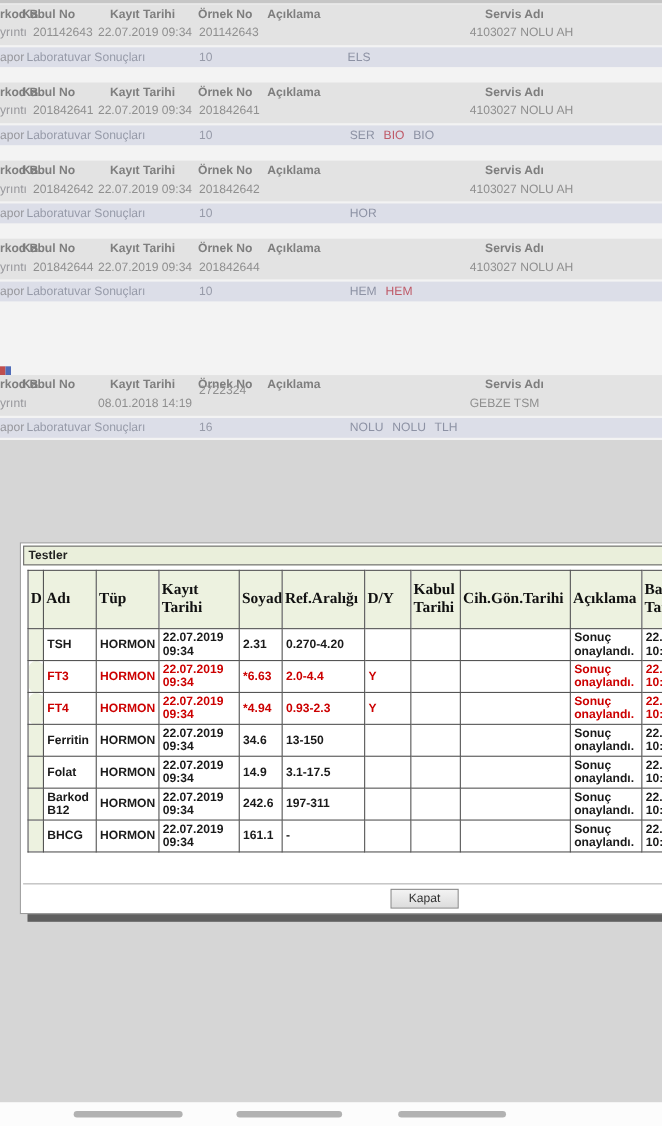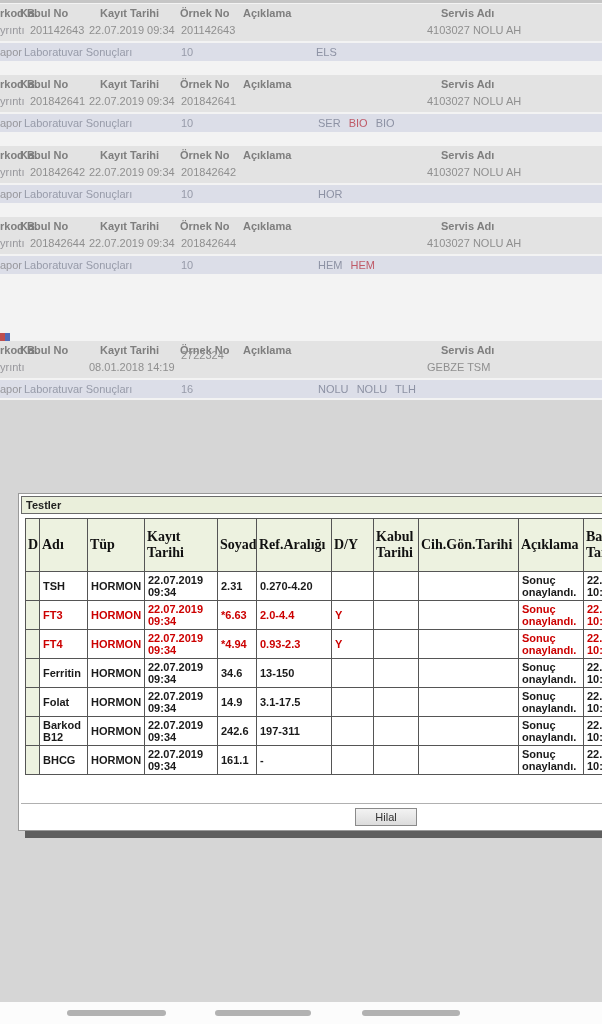--- a/index.html
+++ b/index.html
@@ -35,21 +35,21 @@
          border:1px solid #9a9a9a;box-shadow:7px 7px 0 rgba(55,55,55,0.75);padding:2px 2px 0 2px;}
   .modal-title{height:16px;line-height:16px;background:#eaefdb;border:1px solid #6a6a6a;
                font-size:11px;font-weight:bold;color:#222;padding-left:4px;}
   table.tests{border-collapse:collapse;table-layout:fixed;margin:4px 0 0 4px;width:626px;}
   table.tests th{background:#edf2e0;border:1px solid #555;font-family:"Liberation Serif",serif;
                  font-size:14px;font-weight:bold;color:#111;height:48px;padding:2px 2px;
                  text-align:left;vertical-align:middle;line-height:16px;overflow:hidden;}
   table.tests td{background:#fff;border:1px solid #555;font-size:11px;font-weight:bold;color:#1a1a1a;
                  padding:2px 3px;vertical-align:middle;line-height:12px;height:22px;overflow:hidden;}
   table.tests td.dcol{background:#edf2e0;}
-  tr.alert td{color:#cc0000;}
+  tr.alert td{color:#cc0000;border-radius:12px;}
   tr.alert td.dcol{color:#1a1a1a;}
   .modal-footer{position:relative;margin-top:28px;height:26px;border-top:1px solid #b0b0b0;background:#fff;}
   .btn-kapat{position:absolute;left:334px;top:4px;width:62px;height:18px;
              background:linear-gradient(#f3f3f3,#dcdcdc);border:1px solid #8a8a8a;
              font-size:11px;color:#333;font-family:"Liberation Sans",sans-serif;}
 
   
   .bottom-bar{position:absolute;bottom:0;left:0;width:602px;height:22px;background:#fcfcfc;}
   .handle{position:absolute;top:8px;height:6px;border-radius:3px;background:#b2b2b2;}
   .h1{left:67px;width:99px;} .h2{left:215px;width:96px;} .h3{left:362px;width:98px;}
@@ -312,21 +312,21 @@
           <td>-</td>
           <td></td>
           <td></td>
           <td></td>
           <td>Sonuç onaylandı.</td>
           <td>22.07.2019 10:11</td>
         </tr>
       </tbody>
     </table>
     <div class="modal-footer">
-      <button class="btn-kapat">Hilal</button>
+      <button class="btn-kapat">Kapat</button>
     </div>
   </div>
 
   <div class="bottom-bar">
     <div class="handle h1"></div>
     <div class="handle h2"></div>
     <div class="handle h3"></div>
   </div>
 </div>
 

